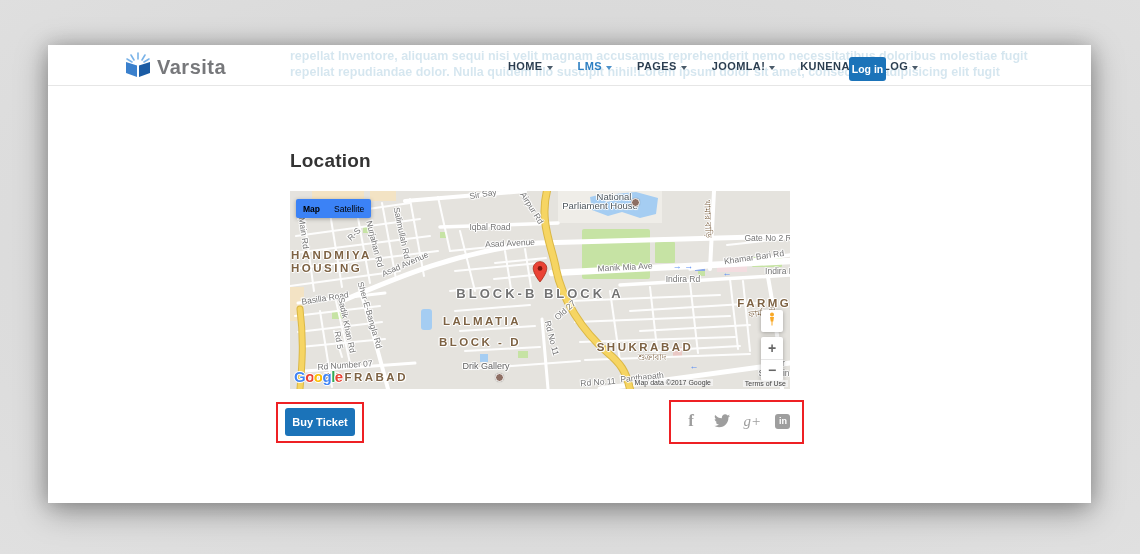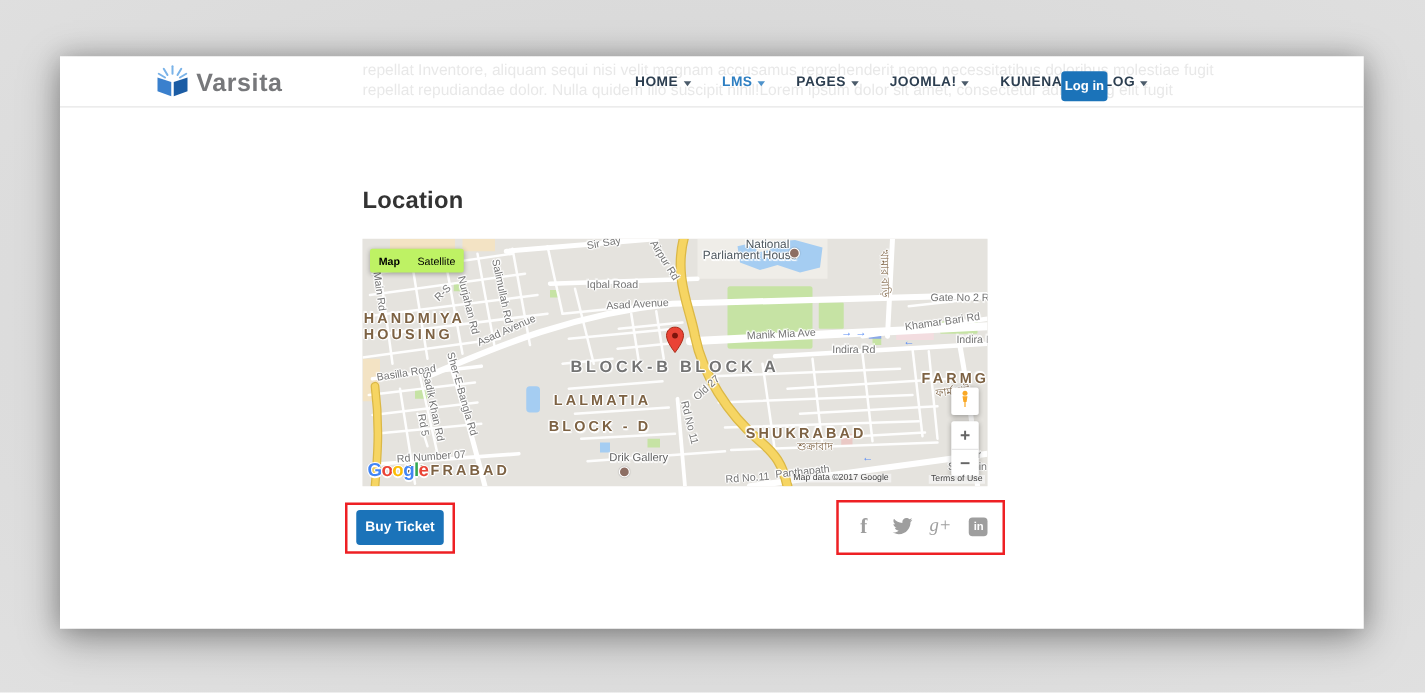--- a/index.html
+++ b/index.html
@@ -9,21 +9,21 @@
     background:radial-gradient(ellipse at 50% 45%, #cfcfcf 0%, #dadada 55%, #e0e0e0 100%);
     position:relative; overflow:hidden;
   }
   .card {
     position:absolute; left:48px; top:45px; width:1043px; height:458px;
     background:#ffffff; box-shadow:0 8px 30px rgba(0,0,0,.35), 0 0 18px rgba(0,0,0,.18);
   }
   
   .header { position:absolute; left:0; top:0; width:100%; height:41px; border-bottom:1px solid #e6e6e6; z-index:5; }
   .ghost { position:absolute; left:242px; width:800px; white-space:nowrap; overflow:hidden;
-    font-size:12.5px; color:#737373; opacity:.16; z-index:1; }
+    font-size:12.5px; color:#0369a1; opacity:.16; z-index:1;font-weight:bold; }
   .ghost.g1 { top:4px; } .ghost.g2 { top:20px; }
   .logo { position:absolute; left:75px; top:7px; display:flex; align-items:center; z-index:6; }
   .logo-text { font-size:20px; font-weight:bold; color:#77787b; letter-spacing:.5px; margin-left:4px; }
   .nav { position:absolute; left:460px; top:0; height:41px; display:flex; align-items:center; gap:25px; z-index:6; }
   .nav-item { font-size:11px; font-weight:bold; color:#2c3e50; letter-spacing:.4px; cursor:pointer; white-space:nowrap; }
   .nav-item.active { color:#2e7fc2; }
   .caret { display:inline-block; width:0; height:0; border-left:3px solid transparent;
     border-right:3px solid transparent; border-top:4px solid currentColor; margin-left:4px; opacity:.85; }
   .login-btn { position:absolute; left:801px; top:12px; width:37px; height:24px; z-index:6;
     background:#1b73b9; color:#fff; font-size:10.5px; font-weight:bold; border:none; border-radius:3px;
@@ -39,21 +39,21 @@
   .ml.rd  { font-size:8.5px; color:#757575; }
   .ml.d   { font-size:11.5px; font-weight:bold; color:#7d6243; letter-spacing:2.5px; }
   .ml.dlg { font-size:13px;  font-weight:bold; color:#737373; letter-spacing:3px; }
   .ml.poi { font-size:9px; color:#616161; }
   .ml.poib{ font-size:9.5px; color:#4e575e; }
   .ml.bn  { font-size:8.5px; color:#7d6243; }
   .ml.arw { font-size:9px; color:#5a8ef5; text-shadow:none; font-weight:bold; }
   .poi-dot { position:absolute; width:9px; height:9px; border-radius:50%; background:#8d6e63;
     border:1.5px solid #fff; box-shadow:0 0 1px rgba(0,0,0,.4); z-index:3; }
   .map-type { position:absolute; left:6px; top:8px; height:19px; display:flex; align-items:center;
-    background:#bef264; box-shadow:0 1px 4px rgba(0,0,0,.3); border-radius:2px; z-index:6; }
+    background:#3b82f6; box-shadow:0 1px 4px rgba(0,0,0,.3); border-radius:2px; z-index:6; }
   .map-type .mt { font-size:8.5px; padding:0 7px; color:#000; cursor:pointer; }
   .map-type .mt.bold { font-weight:bold; }
   .pegman-box { position:absolute; right:7px; top:119px; width:22px; height:22px; background:#fff;
     border-radius:2px; box-shadow:0 1px 4px rgba(0,0,0,.3); z-index:6; display:flex; align-items:center; justify-content:center; cursor:grab; }
   .zoom-box { position:absolute; right:7px; top:146px; width:22px; height:44px; background:#fff;
     border-radius:2px; box-shadow:0 1px 4px rgba(0,0,0,.3); z-index:6; display:flex; flex-direction:column; }
   .zoom-box .zb { flex:1; display:flex; align-items:center; justify-content:center;
     font-size:14px; font-weight:bold; color:#666; cursor:pointer; }
   .zoom-box .zb.top { border-bottom:1px solid #e6e6e6; }
   .gmarker { position:absolute; left:242px; top:70px; width:16px; height:22px; z-index:4; }
@@ -242,21 +242,21 @@
         <div class="ml d" style="left: 192px; top: 130px; transform: translate(-50%, -50%);">LALMATIA</div>
         <div class="ml d" style="left: 190px; top: 151px; transform: translate(-50%, -50%);">BLOCK - D</div>
         <div class="ml rd" style="left: 35px; top: 107px; transform: translate(-50%, -50%) rotate(-9deg);">Basilla Road</div>
         <div class="ml rd" style="left: 80px; top: 124px; transform: translate(-50%, -50%) rotate(74deg);">Sher-E-Bangla Rd</div>
         <div class="ml rd" style="left: 57px; top: 134px; transform: translate(-50%, -50%) rotate(78deg);">Sadik Khan Rd</div>
         <div class="ml rd" style="left: 49px; top: 149px; transform: translate(-50%, -50%) rotate(80deg);">Rd 5</div>
         <div class="ml rd" style="left: 55px; top: 174px; transform: translate(-50%, -50%) rotate(-4deg);">Rd Number 07</div>
         <div class="ml rd" style="left: 262px; top: 147px; transform: translate(-50%, -50%) rotate(76deg);">Rd No 11</div>
         <div class="ml d" style="left: 355px; top: 156px; transform: translate(-50%, -50%);">SHUKRABAD</div>
         <div class="ml bn" style="left: 362px; top: 167px; transform: translate(-50%, -50%);">শুক্রাবাদ</div>
-        <div class="ml poi" style="left: 207px; top: 175px; transform: translate(-50%, -50%); padding-left: 28px;">Drik Gallery</div>
+        <div class="ml poi" style="left: 182px; top: 175px; transform: translate(-50%, -50%); padding-left: 28px;">Drik Gallery</div>
         <div class="ml d" style="left: 76px; top: 186px; transform: translate(-50%, -50%);">ZAFRABAD</div>
         <div class="ml d" style="left: 484px; top: 112px; transform: translate(-50%, -50%);">FARMGAT</div>
         <div class="ml bn" style="left: 472px; top: 123px; transform: translate(-50%, -50%) rotate(-6deg);">ফার্মগেট</div>
         <div class="ml rd" style="left: 352px; top: 186px; transform: translate(-50%, -50%) rotate(-6deg);">Panthapath</div>
         <div class="ml rd" style="left: 308px; top: 191px; transform: translate(-50%, -50%) rotate(-4deg);">Rd No.11</div>
         <div class="ml rd" style="left: 491px; top: 172px; transform: translate(-50%, -50%);">ur</div>
         <div class="ml rd" style="left: 484px; top: 182px; transform: translate(-50%, -50%);">Shoppin</div>
       </div>
 
     <div class="poi-dot" style="left:341px;top:7px"></div>

